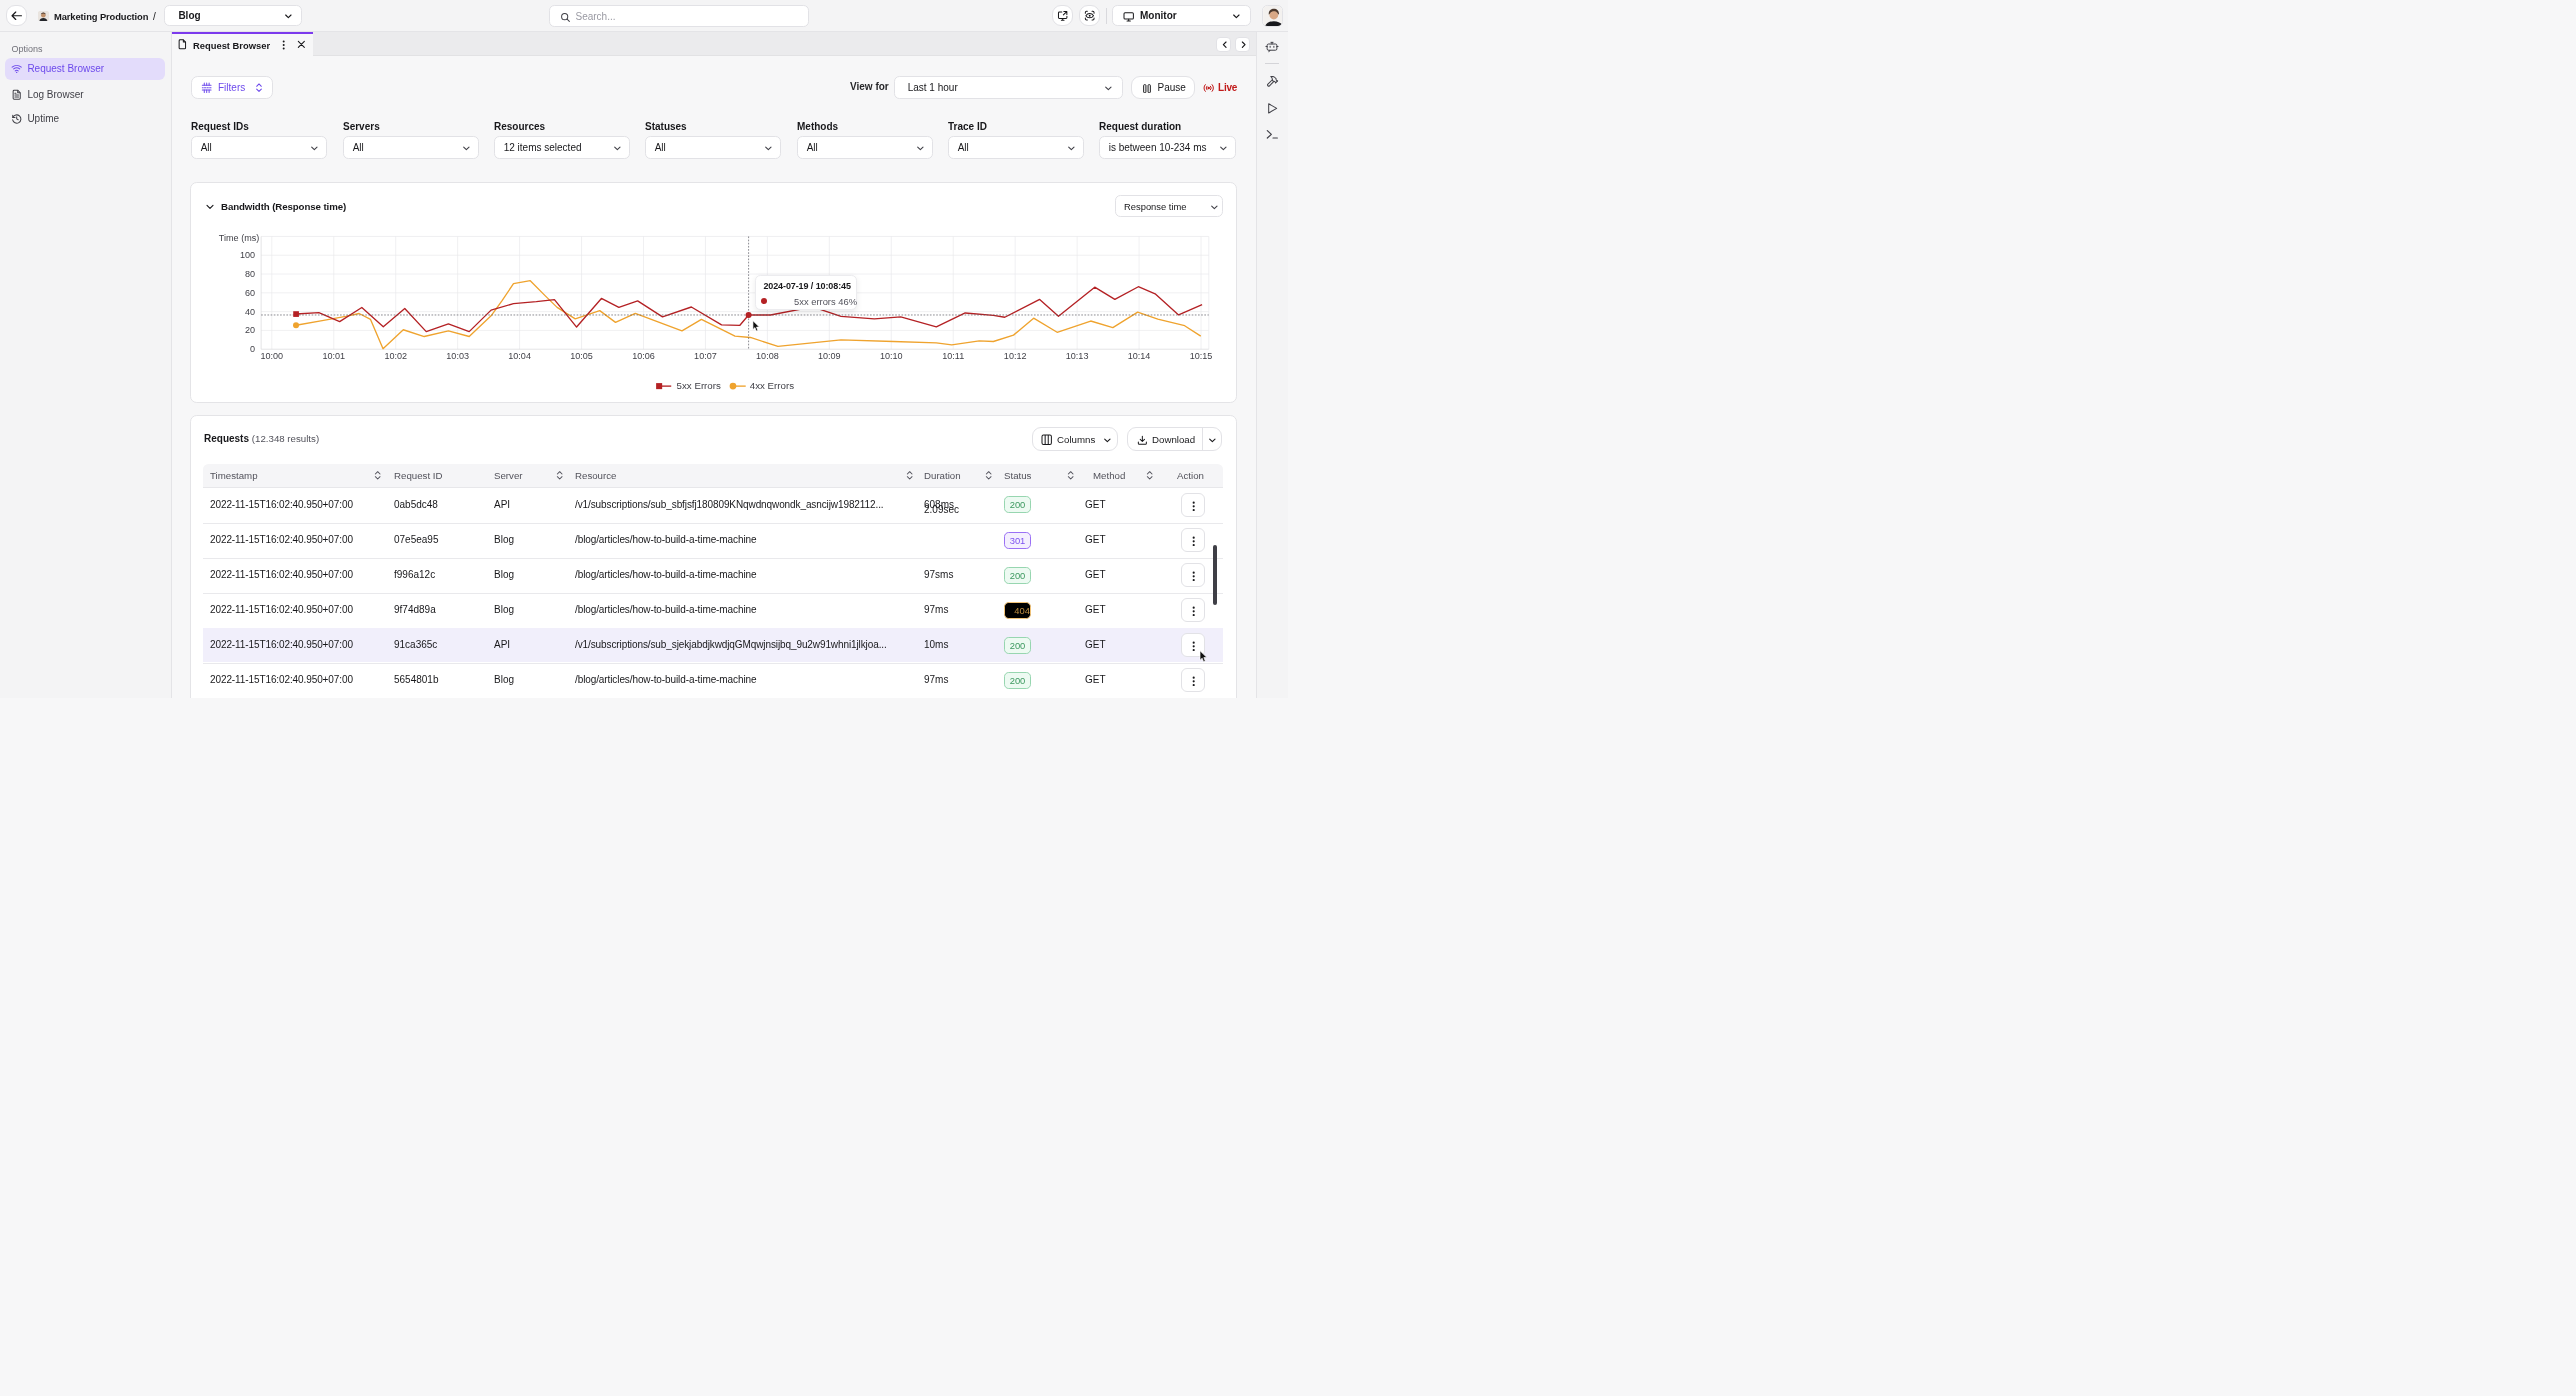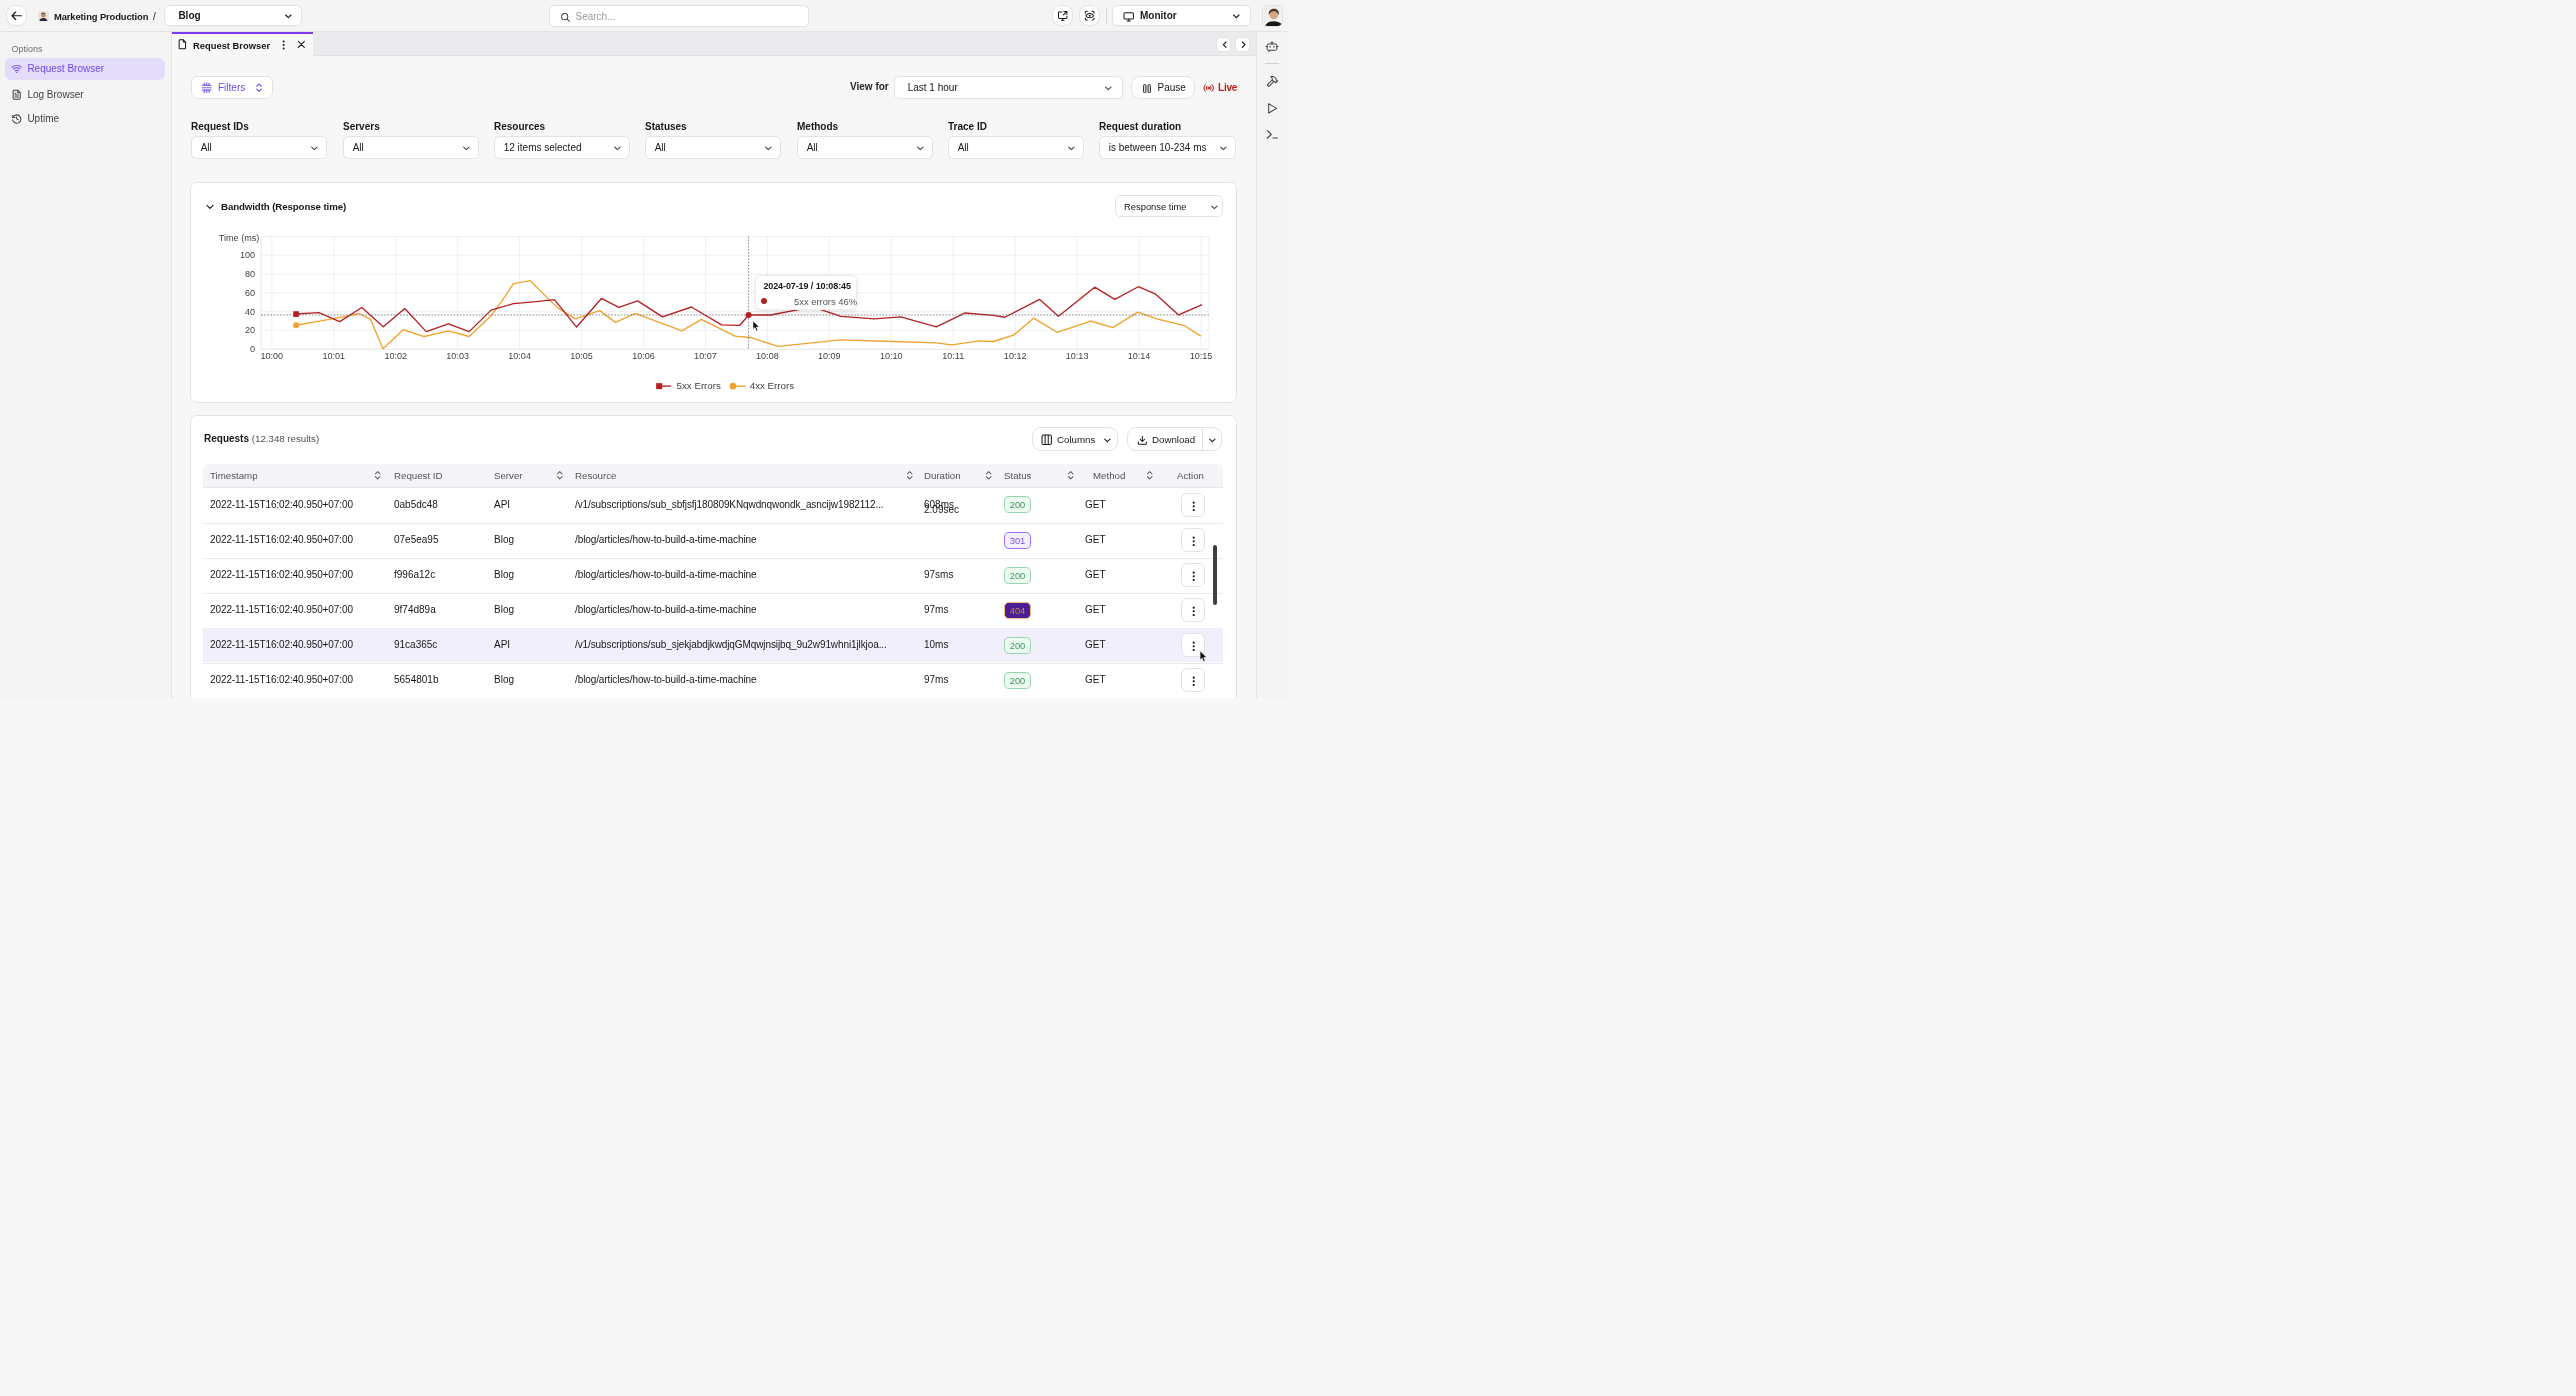--- a/index.html
+++ b/index.html
@@ -424,21 +424,21 @@
         <circle cx="2.5" cy="8" r="1.6" fill="#18181b"></circle>
         <circle cx="2.5" cy="13.5" r="1.6" fill="#18181b"></circle>
       </svg>
     </div>
   <div class="abs" style="left:203px;top:628px;width:1020px;height:0.7px;background:#e9e9ec;"></div>
   <div class="abs" style="left:210px;top:604px;font-size:10px;letter-spacing:-0.1px;">2022-11-15T16:02:40.950+07:00</div>
   <div class="abs" style="left:394px;top:604px;font-size:10px;">9f74d89a</div>
   <div class="abs" style="left:494px;top:604px;font-size:10px;">Blog</div>
   <div class="abs" style="left:575px;top:604px;font-size:10px;letter-spacing:-0.1px;">/blog/articles/how-to-build-a-time-machine</div>
   <div class="abs" style="left:924px;top:604px;font-size:10px;">97ms</div>
-  <div class="abs" style="left:1004px;top:602px;width:27px;height:17.4px;border:0.7px solid #f2c377;background:#4c1d95;border-radius:4.7px;text-align:center;line-height:16px;font-size:9.4px;color:#bf8e41;">404</div>
+  <div class="abs" style="left:1004px;top:602px;width:27px;height:17.4px;border:0.7px solid #f2c377;background:#000000;border-radius:4.7px;text-align:right;line-height:16px;font-size:9.4px;color:#bf8e41;">404</div>
   <div class="abs" style="left:1085px;top:604px;font-size:10px;">GET</div>
   <div class="btn" style="left:1181px;top:598px;width:23.5px;height:24px;border-radius:6px;">
       <svg style="margin:6.7px 0 0 10px;" width="3.4" height="10.7" viewBox="0 0 5 16">
         <circle cx="2.5" cy="2.5" r="1.6" fill="#18181b"></circle>
         <circle cx="2.5" cy="8" r="1.6" fill="#18181b"></circle>
         <circle cx="2.5" cy="13.5" r="1.6" fill="#18181b"></circle>
       </svg>
     </div>
   <div class="abs" style="left:203px;top:628px;width:1020px;height:34px;background:#f1effb;"></div>
   <div class="abs" style="left:203px;top:663px;width:1020px;height:0.7px;background:#e9e9ec;"></div>

